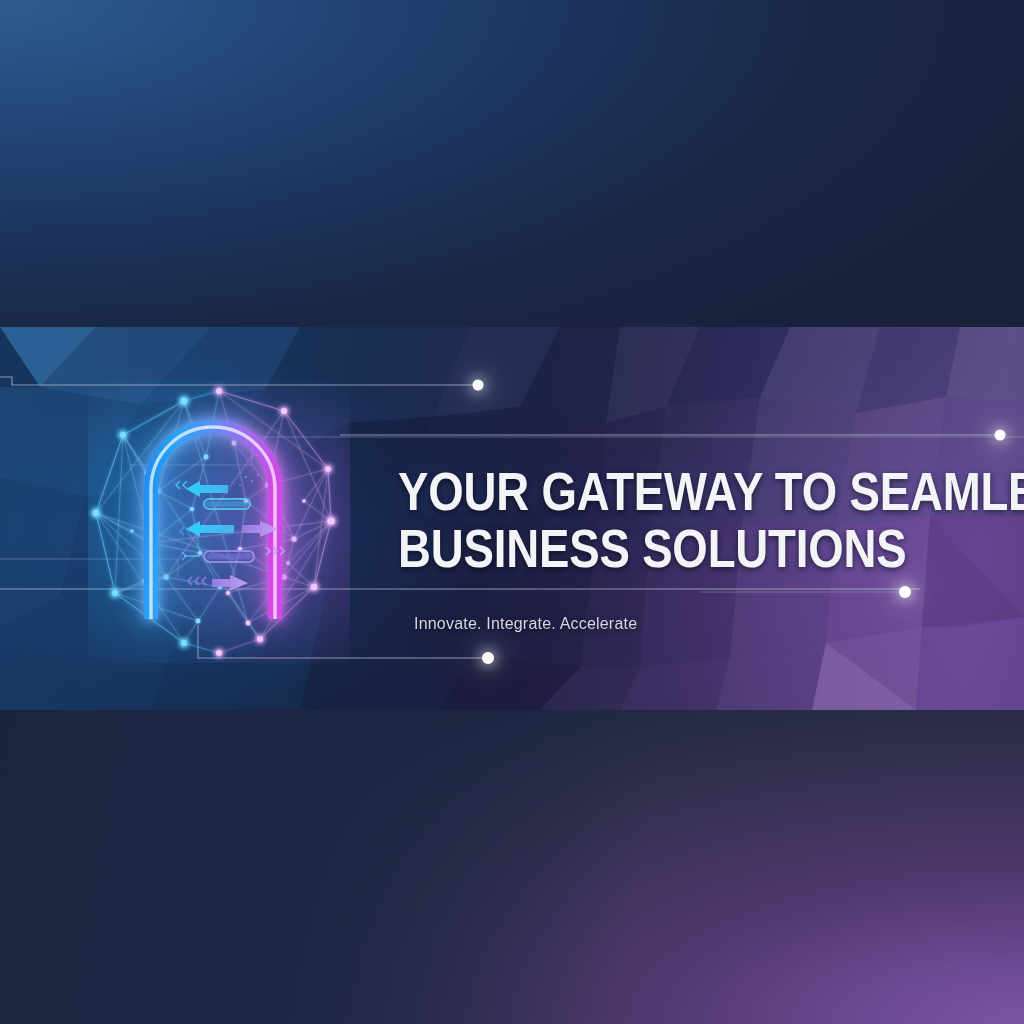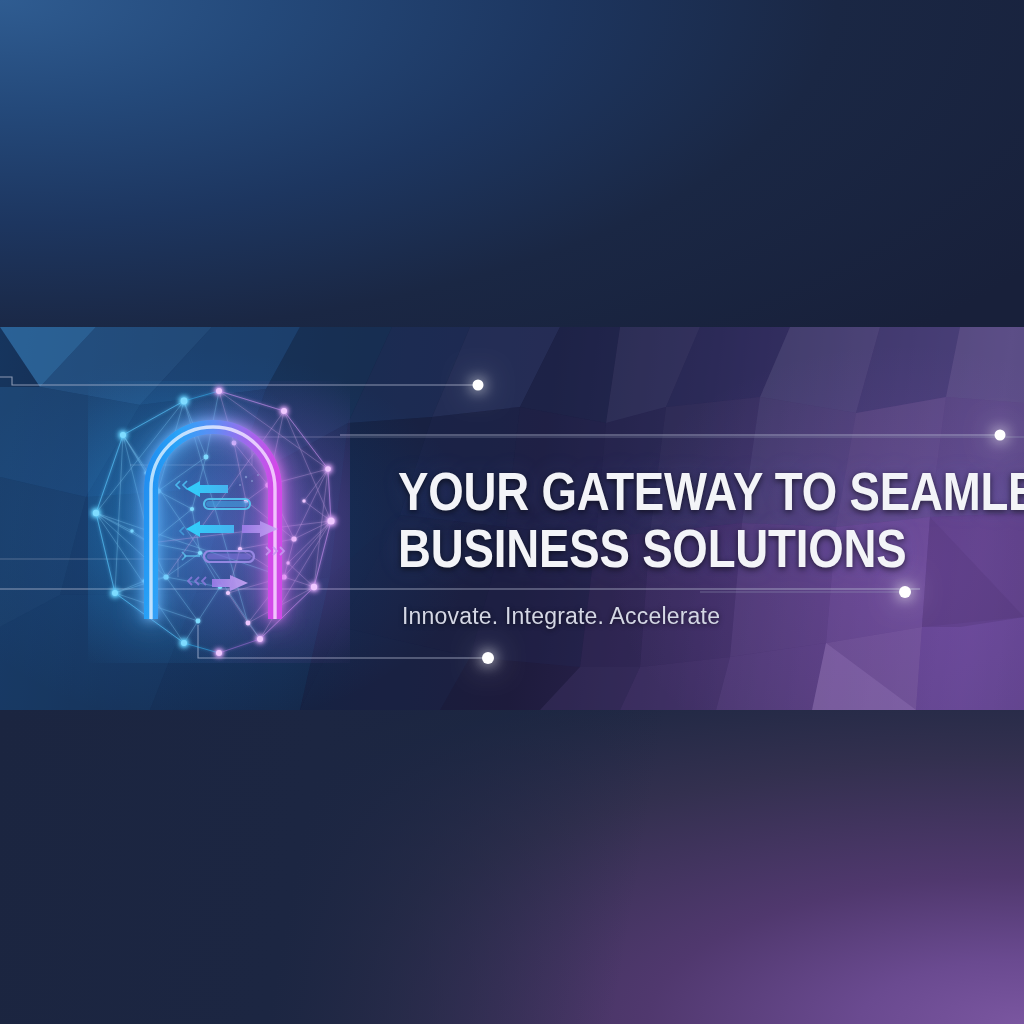--- a/index.html
+++ b/index.html
@@ -71,23 +71,23 @@
     line-height:57px;
     letter-spacing:-0.2px;
     color:#f3f4f8;
     text-transform:uppercase;
     transform:scaleX(0.86);
     transform-origin:left center;
     text-shadow:0 2px 7px rgba(0,0,0,.62), 0 0 26px rgba(120,150,255,.16);
     white-space:nowrap;
   }
   .subtitle{
-    margin:4px;
+    margin:16px;
     padding-top:22px;
-    font-size:23px;
+    font-size:16px;
     font-weight:400;
     letter-spacing:.2px;
     color:#d4d7e4;
     text-shadow:0 1px 5px rgba(0,0,0,.55);
     white-space:nowrap;
   }
 </style>
 </head>
 <body>
 

